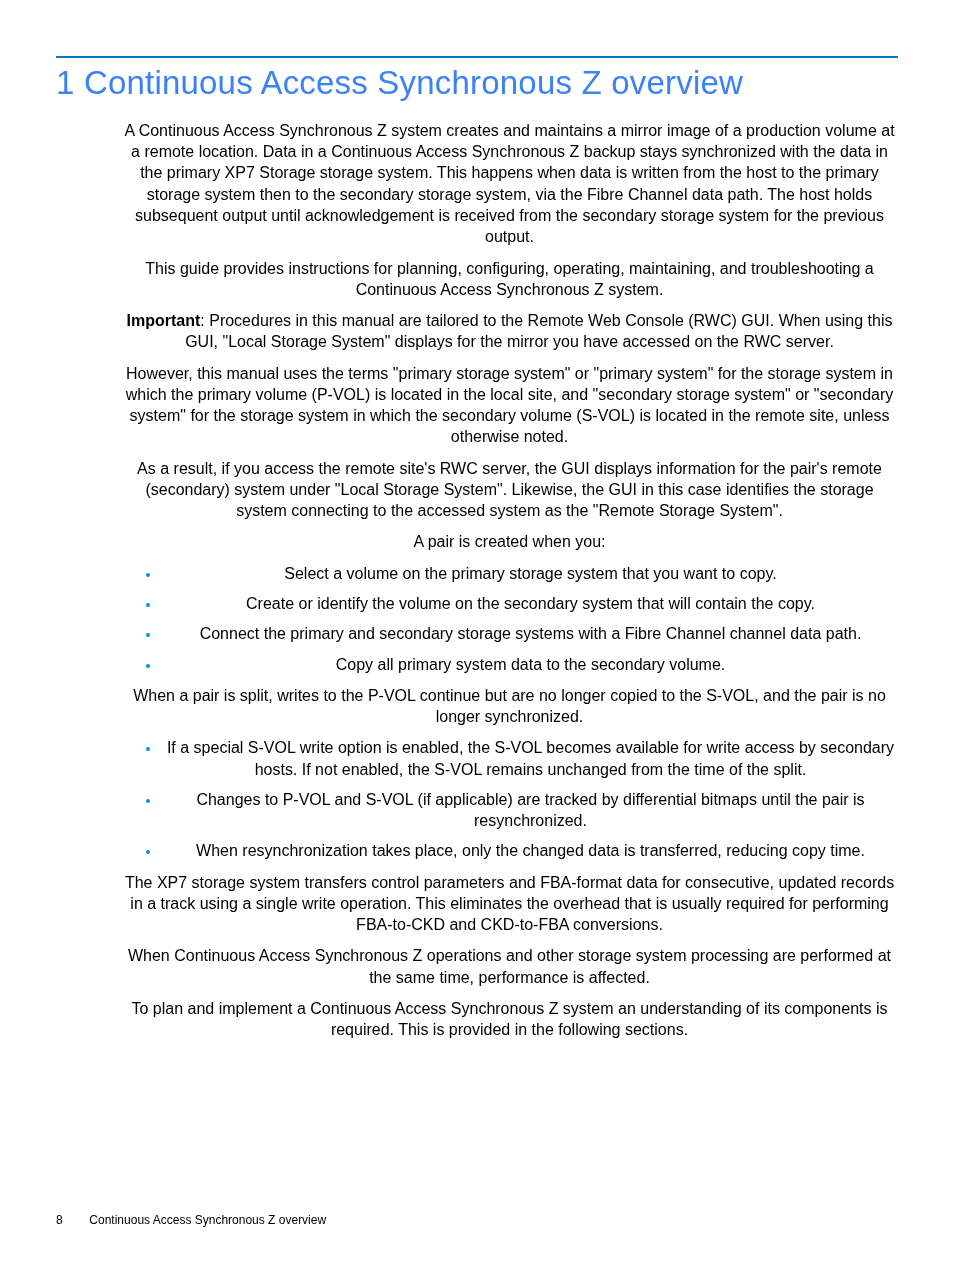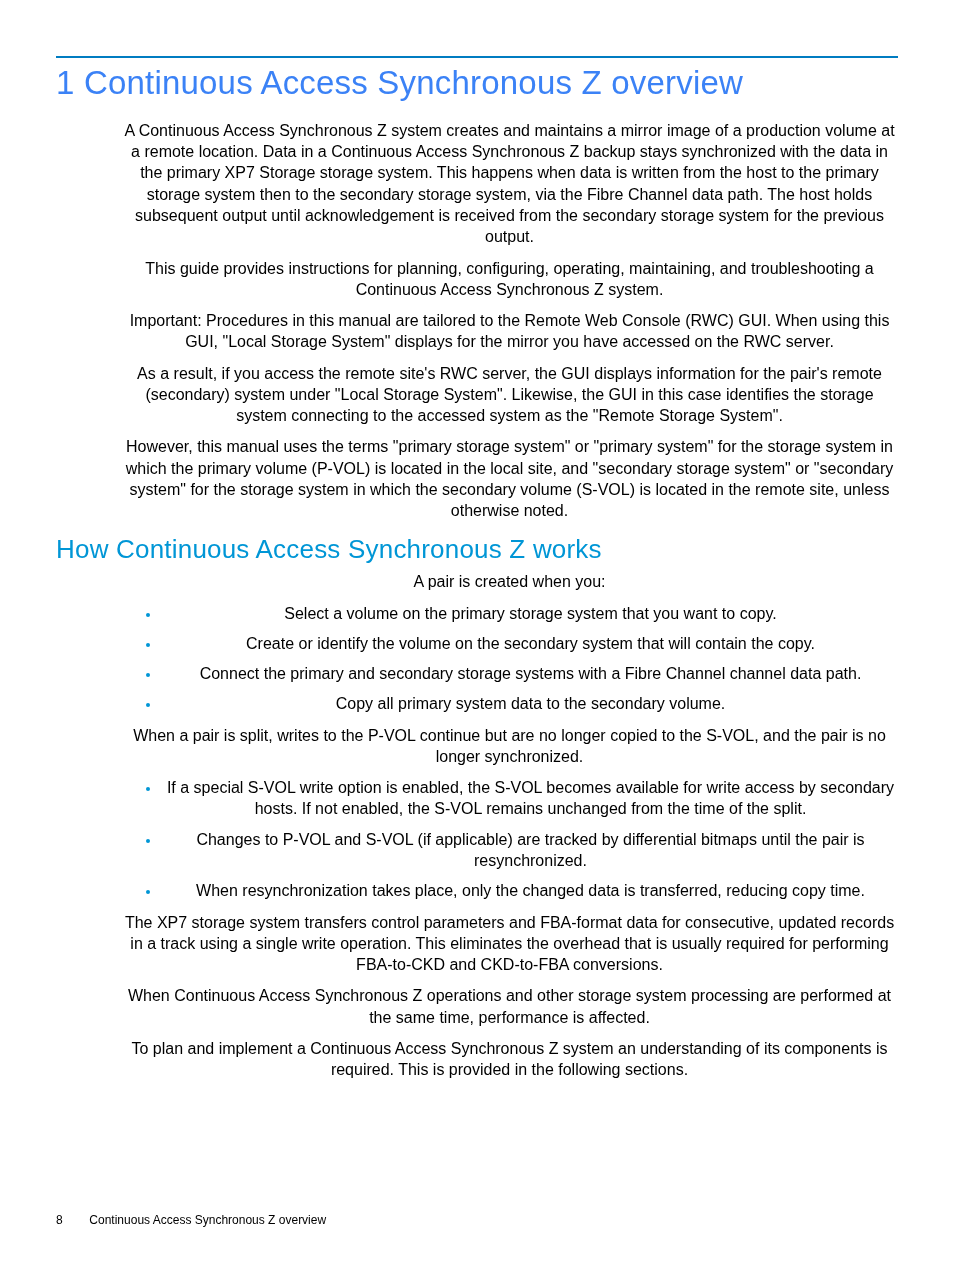--- a/index.html
+++ b/index.html
@@ -57,21 +57,21 @@
   li {
     font-size: 16px;
     line-height: 1.33;
     margin-bottom: 9px;
     padding-left: 2px;
   }
   li::marker {
     color: #0096d6;
     font-size: 13px;
   }
-  strong { font-weight: 400; }
+  strong { font-weight: 700; }
   .footer {
     position: absolute;
     bottom: 44px;
     left: 56px;
     font-size: 12px;
     color: #000;
   }
   .footer .pn { display:inline-block; width: 30px; }
 </style>
 </head>
@@ -79,25 +79,24 @@
 
 <div class="page">
   <div class="rule"></div>
 
   <h1 class="title">1 Continuous Access Synchronous Z overview</h1>
 
   <div class="body">
     <p>A Continuous Access Synchronous Z system creates and maintains a mirror image of a production volume at a remote location. Data in a Continuous Access Synchronous Z backup stays synchronized with the data in the primary XP7 Storage storage system. This happens when data is written from the host to the primary storage system then to the secondary storage system, via the Fibre Channel data path. The host holds subsequent output until acknowledgement is received from the secondary storage system for the previous output.</p>
     <p>This guide provides instructions for planning, configuring, operating, maintaining, and troubleshooting a Continuous Access Synchronous Z system.</p>
     <p><strong>Important</strong><span>: Procedures in this manual are tailored to the Remote Web Console (RWC) GUI. When using this GUI, "Local Storage System" displays for the mirror you have accessed on the RWC server.</span></p>
+    <p>However, this manual uses the terms "primary storage system" or "primary system" for the storage system in which the primary volume (P-VOL) is located in the local site, and "secondary storage system" or "secondary system" for the storage system in which the secondary volume (S-VOL) is located in the remote site, unless otherwise noted.</p>
     <p>As a result, if you access the remote site's RWC server, the GUI displays information for the pair's remote (secondary) system under "Local Storage System". Likewise, the GUI in this case identifies the storage system connecting to the accessed system as the "Remote Storage System".</p>
-    <p>However, this manual uses the terms "primary storage system" or "primary system" for the storage system in which the primary volume (P-VOL) is located in the local site, and "secondary storage system" or "secondary system" for the storage system in which the secondary volume (S-VOL) is located in the remote site, unless otherwise noted.</p>
   </div>
 
-  <h2 class="subtitle">How Continuous Access Synchronous Z works</h2>
 
   <div class="body">
     <p>A pair is created when you:</p>
     <ul>
       <li>Select a volume on the primary storage system that you want to copy.</li>
       <li>Create or identify the volume on the secondary system that will contain the copy.</li>
       <li>Connect the primary and secondary storage systems with a Fibre Channel channel data path.</li>
       <li>Copy all primary system data to the secondary volume.</li>
     </ul>
     <p>When a pair is split, writes to the P-VOL continue but are no longer copied to the S-VOL, and the pair is no longer synchronized.</p>

